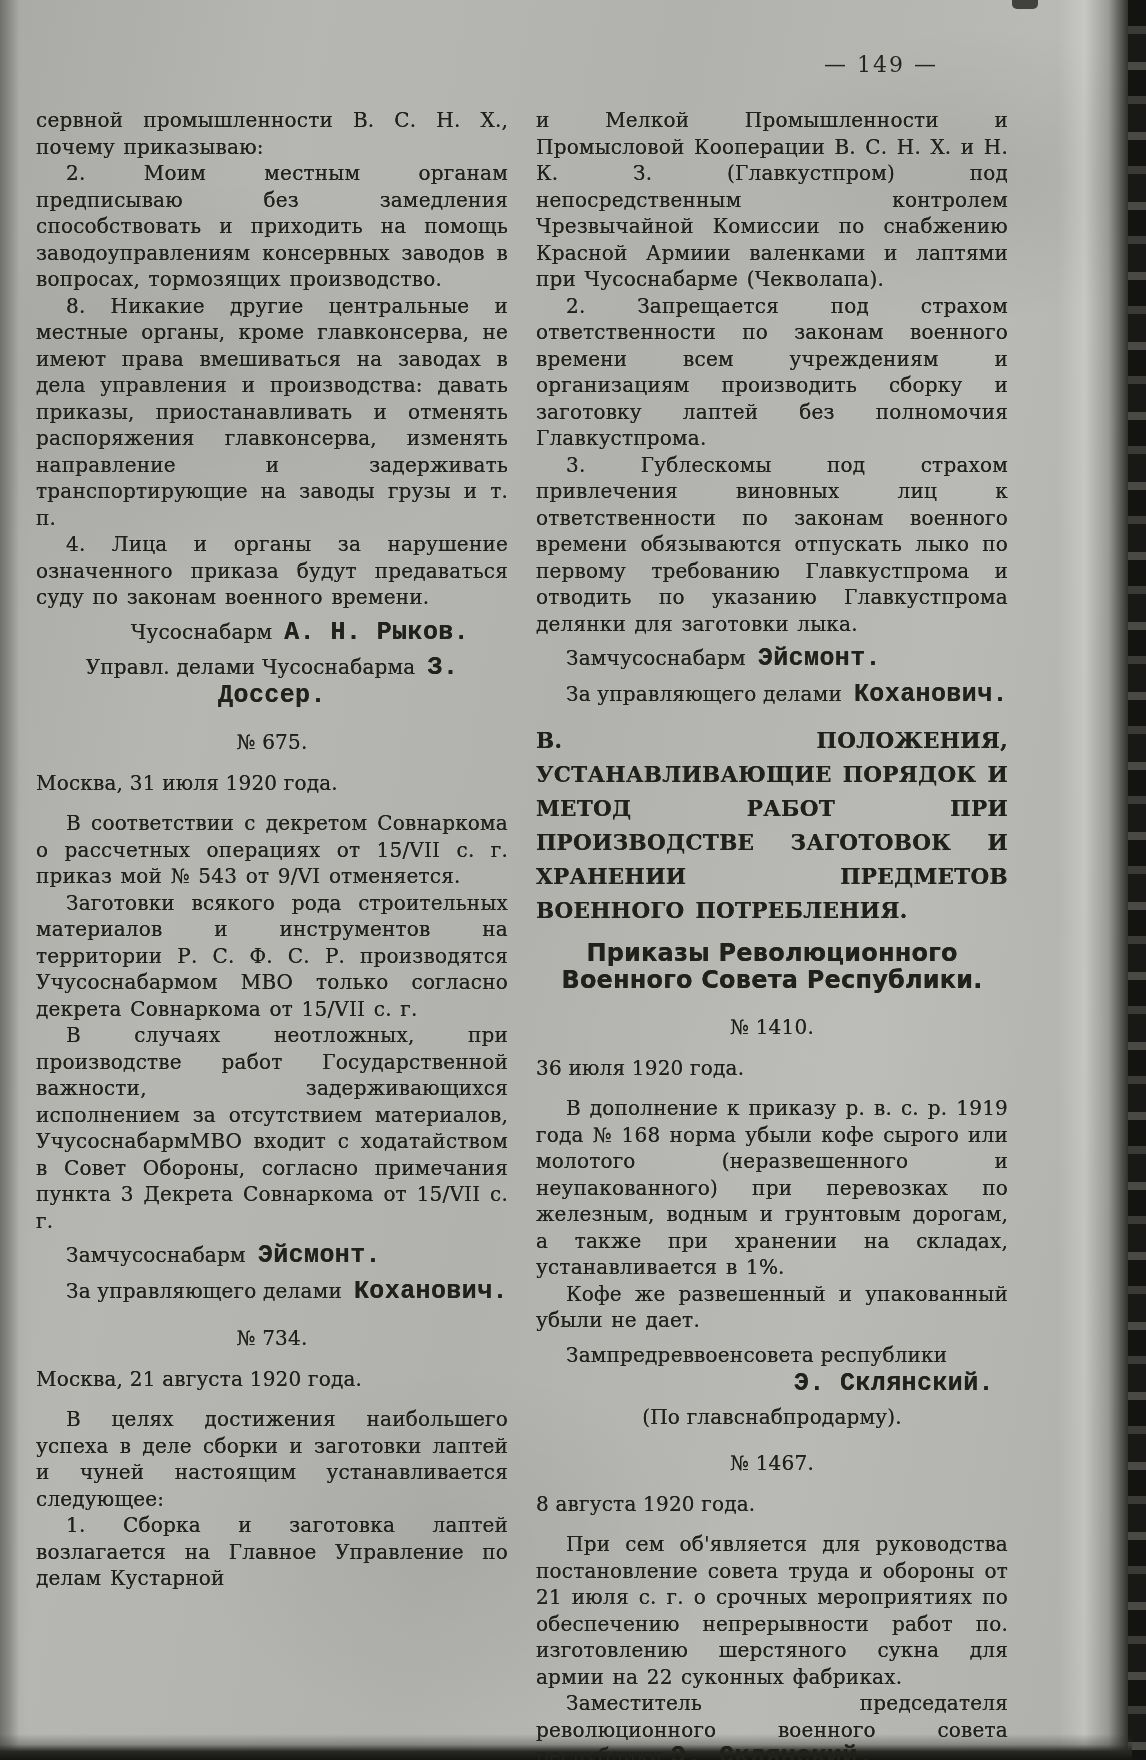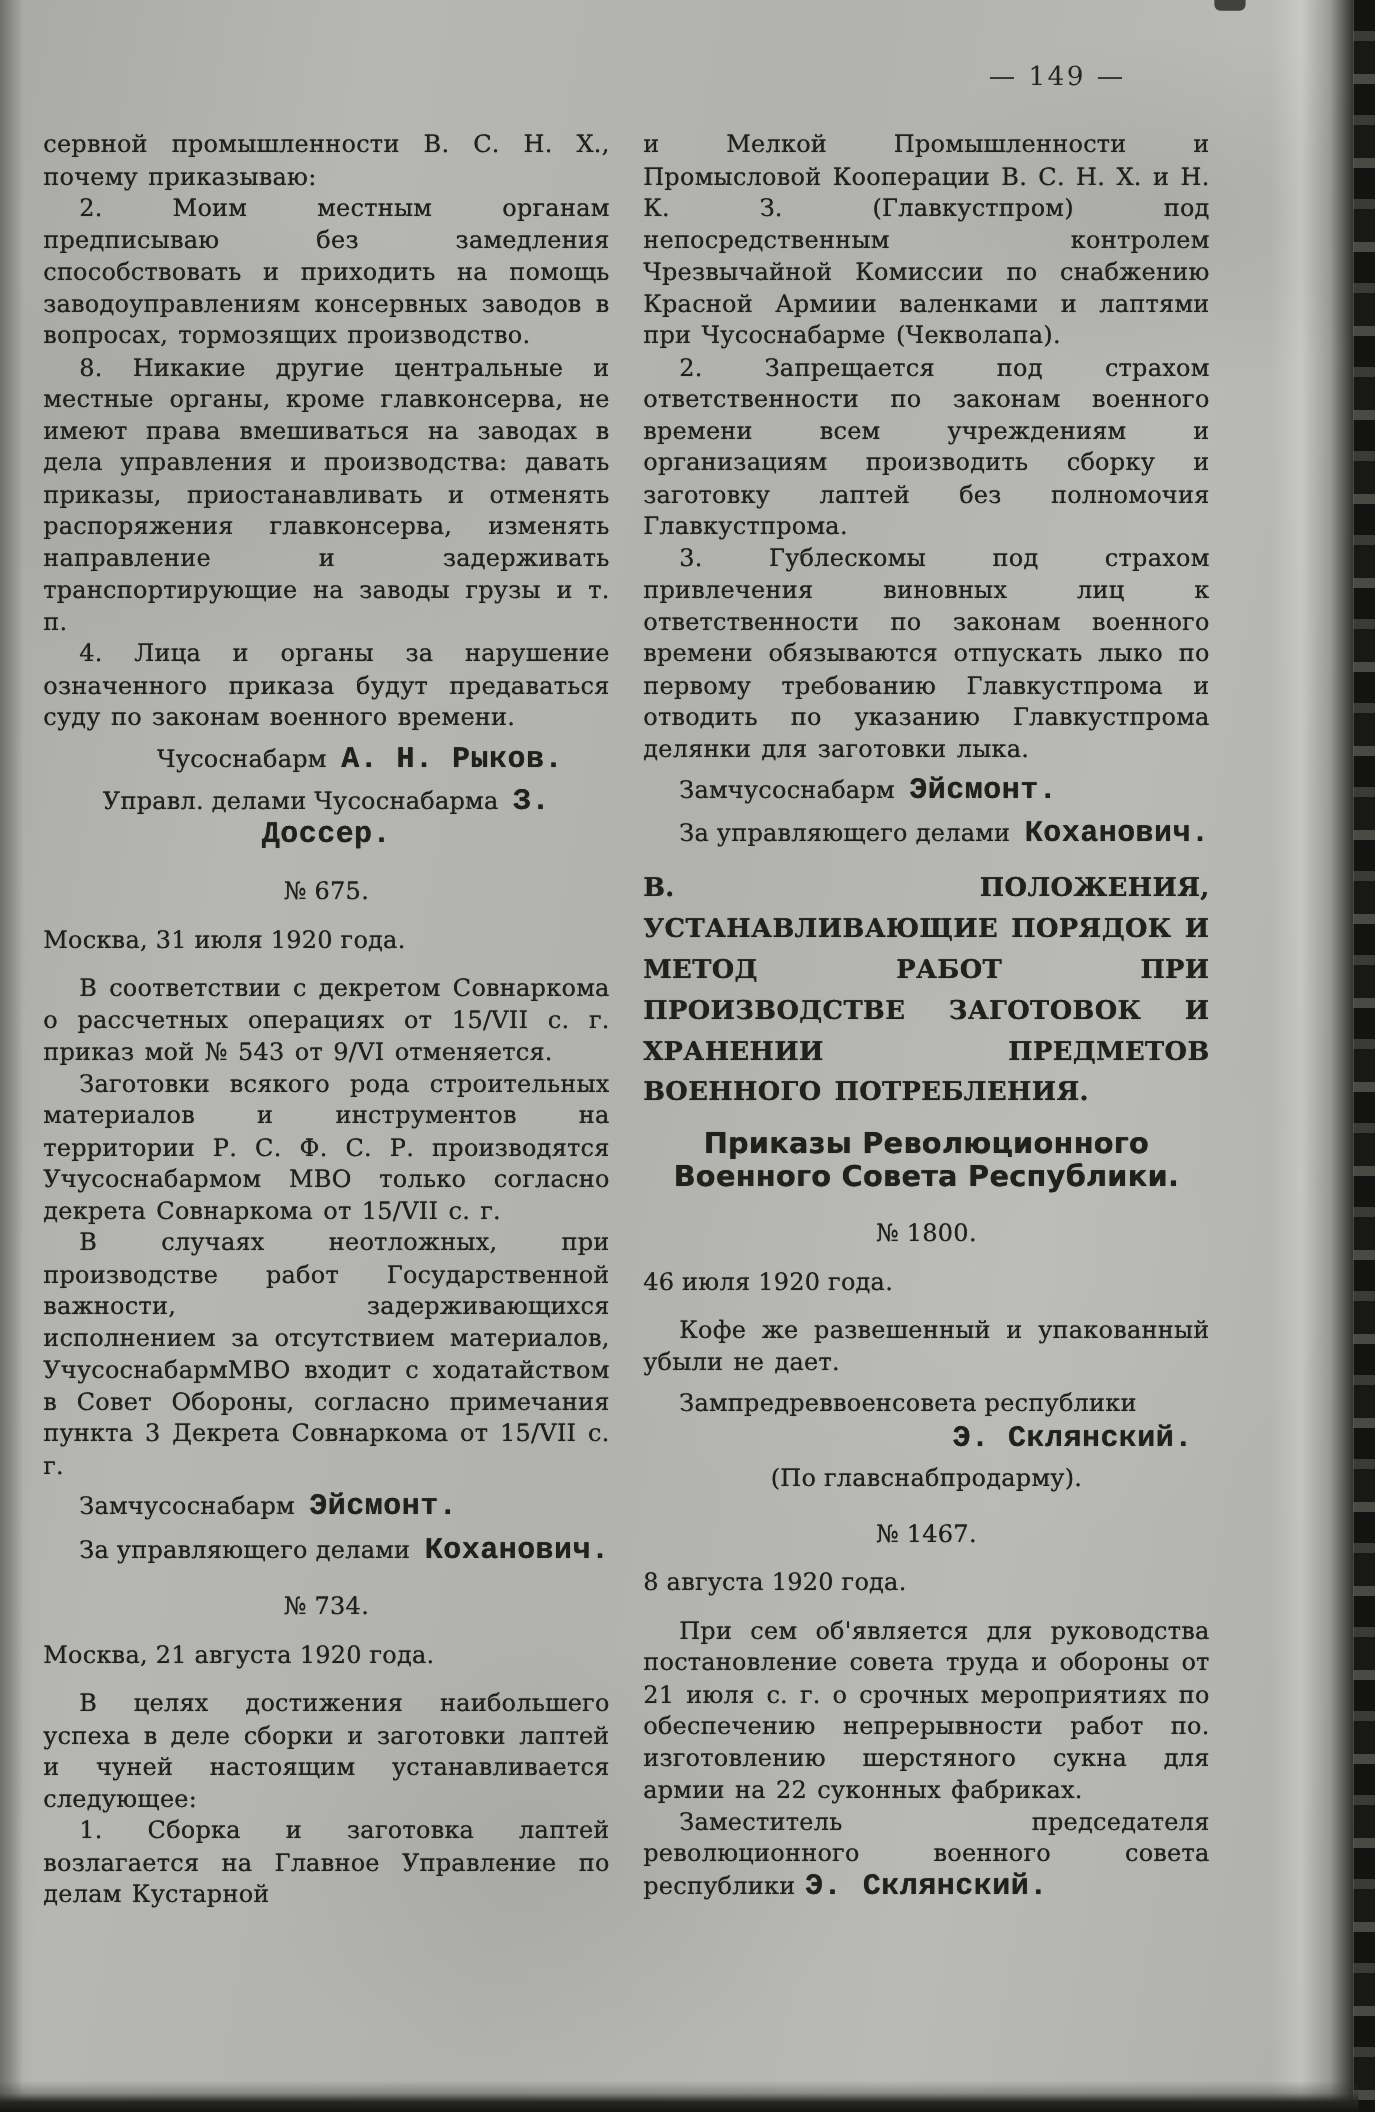--- a/index.html
+++ b/index.html
@@ -135,22 +135,23 @@
       <p class="sig sig-left">
         <span>Замчусоснабарм</span><span class="name">Эйсмонт.</span>
       </p>
       <p class="sig sig-left">
         <span>За управляющего делами</span><span class="name">Коханович.</span>
       </p>
 
       <h2 class="heading">В. ПОЛОЖЕНИЯ, УСТАНАВЛИВАЮЩИЕ ПОРЯДОК И МЕТОД РАБОТ ПРИ ПРОИЗВОДСТВЕ ЗАГОТОВОК И ХРАНЕНИИ ПРЕДМЕТОВ ВОЕННОГО ПОТРЕБЛЕНИЯ.</h2>
       <h3 class="subheading">Приказы Революционного Военного Совета Республики.</h3>
 
-      <p class="num">№ 1800.</p>
-      <p class="date">46 июля 1920 года.</p>
+      <p class="num">№ 1410.</p>
+      <p class="date">36 июля 1920 года.</p>
+      <p class="p">В дополнение к приказу р. в. с. р. 1919 года № 168 норма убыли кофе сырого или молотого (неразвешенного и неупакованного) при перевозках по железным, водным и грунтовым дорогам, а также при хранении на складах, устанавливается в 1%.</p>
       <p class="p">Кофе же развешенный и упакованный убыли не дает.</p>
 
       <p class="sig sig-left">Зампредреввоенсовета республики</p>
       <p class="sig-right">
         <span class="name">Э. Склянский.</span>
       </p>
       <p class="note">(По главснабпродарму).</p>
 
       <p class="num">№ 1467.</p>
       <p class="date">8 августа 1920 года.</p>

